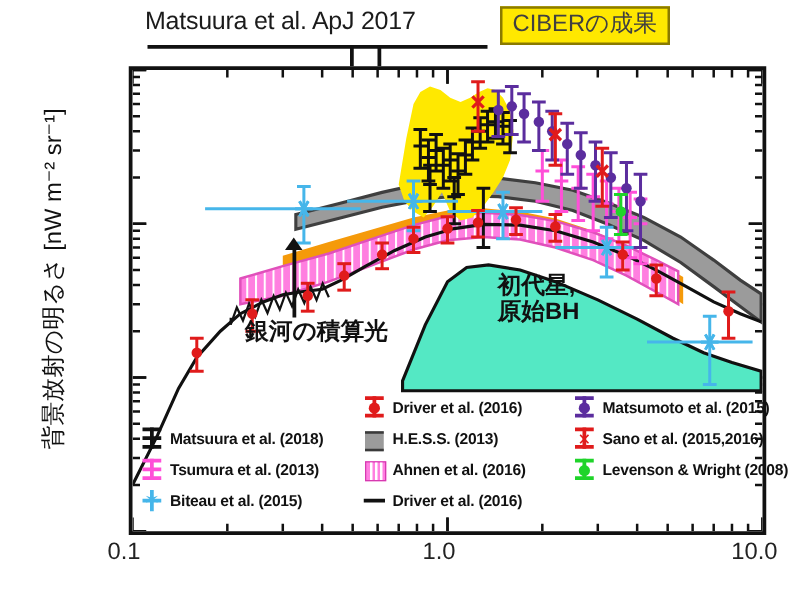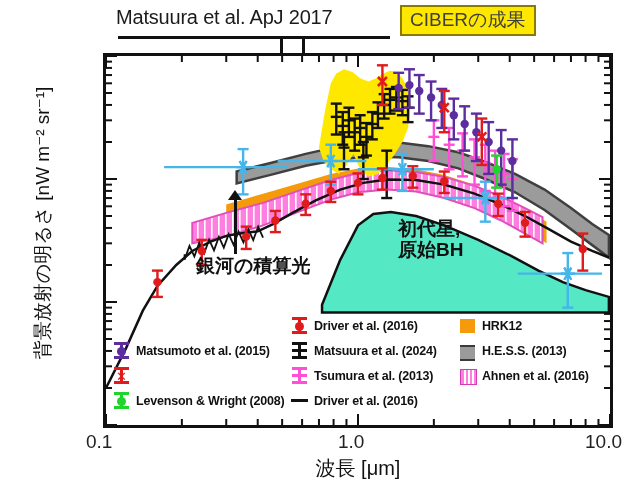--- a/index.html
+++ b/index.html
@@ -82,21 +82,20 @@
   <div class="callout-box">CIBERの成果</div>
 
   <div class="lead lead-v1"></div>
   <div class="lead lead-h1"></div>
   <div class="arrowhead ah1"></div>
   <div class="lead lead-v2"></div>
   <div class="lead lead-h2"></div>
   <div class="arrowhead ah2"></div>
 
   <div class="ylabel">背景放射の明るさ [nW m⁻² sr⁻¹]</div>
-  <div class="xlabel">波長 [μm]</div>
 
   <div class="xtick-label" style="left:86px;">0.1</div>
   <div class="xtick-label" style="left:338px;text-align:center;">1.0</div>
   <div class="xtick-label" style="left:585px;">10.0</div>
 
   <div id="plot">
     <div id="plotclip">
       <svg id="svgplot" width="504" height="369" viewBox="0 0 504 369">
           <g>
             <line x1="0" y1="0" x2="0" y2="11" stroke="#111" stroke-width="2"></line>
@@ -611,55 +610,50 @@
         <span class="leg-sym">
           <i class="eb-v" style="background:#e01b1b"></i>
           <i class="eb-t eb-top" style="background:#e01b1b"></i>
           <i class="eb-t eb-bot" style="background:#e01b1b"></i>
           <i class="eb-dot" style="background:#e01b1b"></i>
         </span>
         <span class="leg-txt">Driver et al. (2016)</span>
       </div>
       <div class="leg-cell">
         <span class="leg-sym">
-          <i class="sw-box" style="background:#f59a0a"></i>
-        </span>
-        <span class="leg-txt">HRK12</span>
-      </div>
-      <div class="leg-cell">
-        <span class="leg-sym">
           <i class="eb-v" style="background:#5b2d9e"></i>
           <i class="eb-t eb-top" style="background:#5b2d9e"></i>
           <i class="eb-t eb-bot" style="background:#5b2d9e"></i>
           <i class="eb-dot" style="background:#5b2d9e"></i>
         </span>
         <span class="leg-txt">Matsumoto et al. (2015)</span>
       </div>
       <div class="leg-cell">
         <span class="leg-sym">
           <i class="eb-v" style="background:#111111"></i>
           <i class="eb-t eb-top" style="background:#111111"></i>
           <i class="eb-t eb-bot" style="background:#111111"></i>
           <i class="eb-t" style="top:8px;background:#111111"></i>
         </span>
-        <span class="leg-txt">Matsuura et al. (2024)</span>
+        <span class="leg-txt">Matsuura et al. (2018)</span>
       </div>
       <div class="leg-cell">
         <span class="leg-sym">
           <i class="sw-hess"></i>
         </span>
         <span class="leg-txt">H.E.S.S. (2013)</span>
       </div>
       <div class="leg-cell">
         <span class="leg-sym">
           <i class="eb-v" style="background:#e01b1b"></i>
           <i class="eb-t eb-top" style="background:#e01b1b"></i>
           <i class="eb-t eb-bot" style="background:#e01b1b"></i>
           <i class="eb-x" style="color:#e01b1b">✕</i>
         </span>
+        <span class="leg-txt">Sano et al. (2015,2016)</span>
       </div>
       <div class="leg-cell">
         <span class="leg-sym">
           <i class="eb-v" style="background:#ff4fd8"></i>
           <i class="eb-t eb-top" style="background:#ff4fd8"></i>
           <i class="eb-t eb-bot" style="background:#ff4fd8"></i>
           <i class="eb-t" style="top:8px;background:#ff4fd8"></i>
         </span>
         <span class="leg-txt">Tsumura et al. (2013)</span>
       </div>
@@ -677,19 +671,27 @@
         <span class="leg-sym">
           <i class="eb-v" style="background:#1fd42a"></i>
           <i class="eb-t eb-top" style="background:#1fd42a"></i>
           <i class="eb-t eb-bot" style="background:#1fd42a"></i>
           <i class="eb-dot" style="background:#1fd42a"></i>
         </span>
         <span class="leg-txt">Levenson &amp; Wright (2008)</span>
       </div>
       <div class="leg-cell">
         <span class="leg-sym">
+          <i class="eb-v" style="background:#46b6ea"></i>
+          <i class="eb-star" style="color:#46b6ea">✶</i>
+          <i class="eb-t" style="top:8px;background:#46b6ea"></i>
+        </span>
+        <span class="leg-txt">Biteau et al. (2015)</span>
+      </div>
+      <div class="leg-cell">
+        <span class="leg-sym">
           <i class="sw-line"></i>
         </span>
         <span class="leg-txt">Driver et al. (2016)</span>
       </div>
     </div>
 
 </div>
 
 </body></html>

